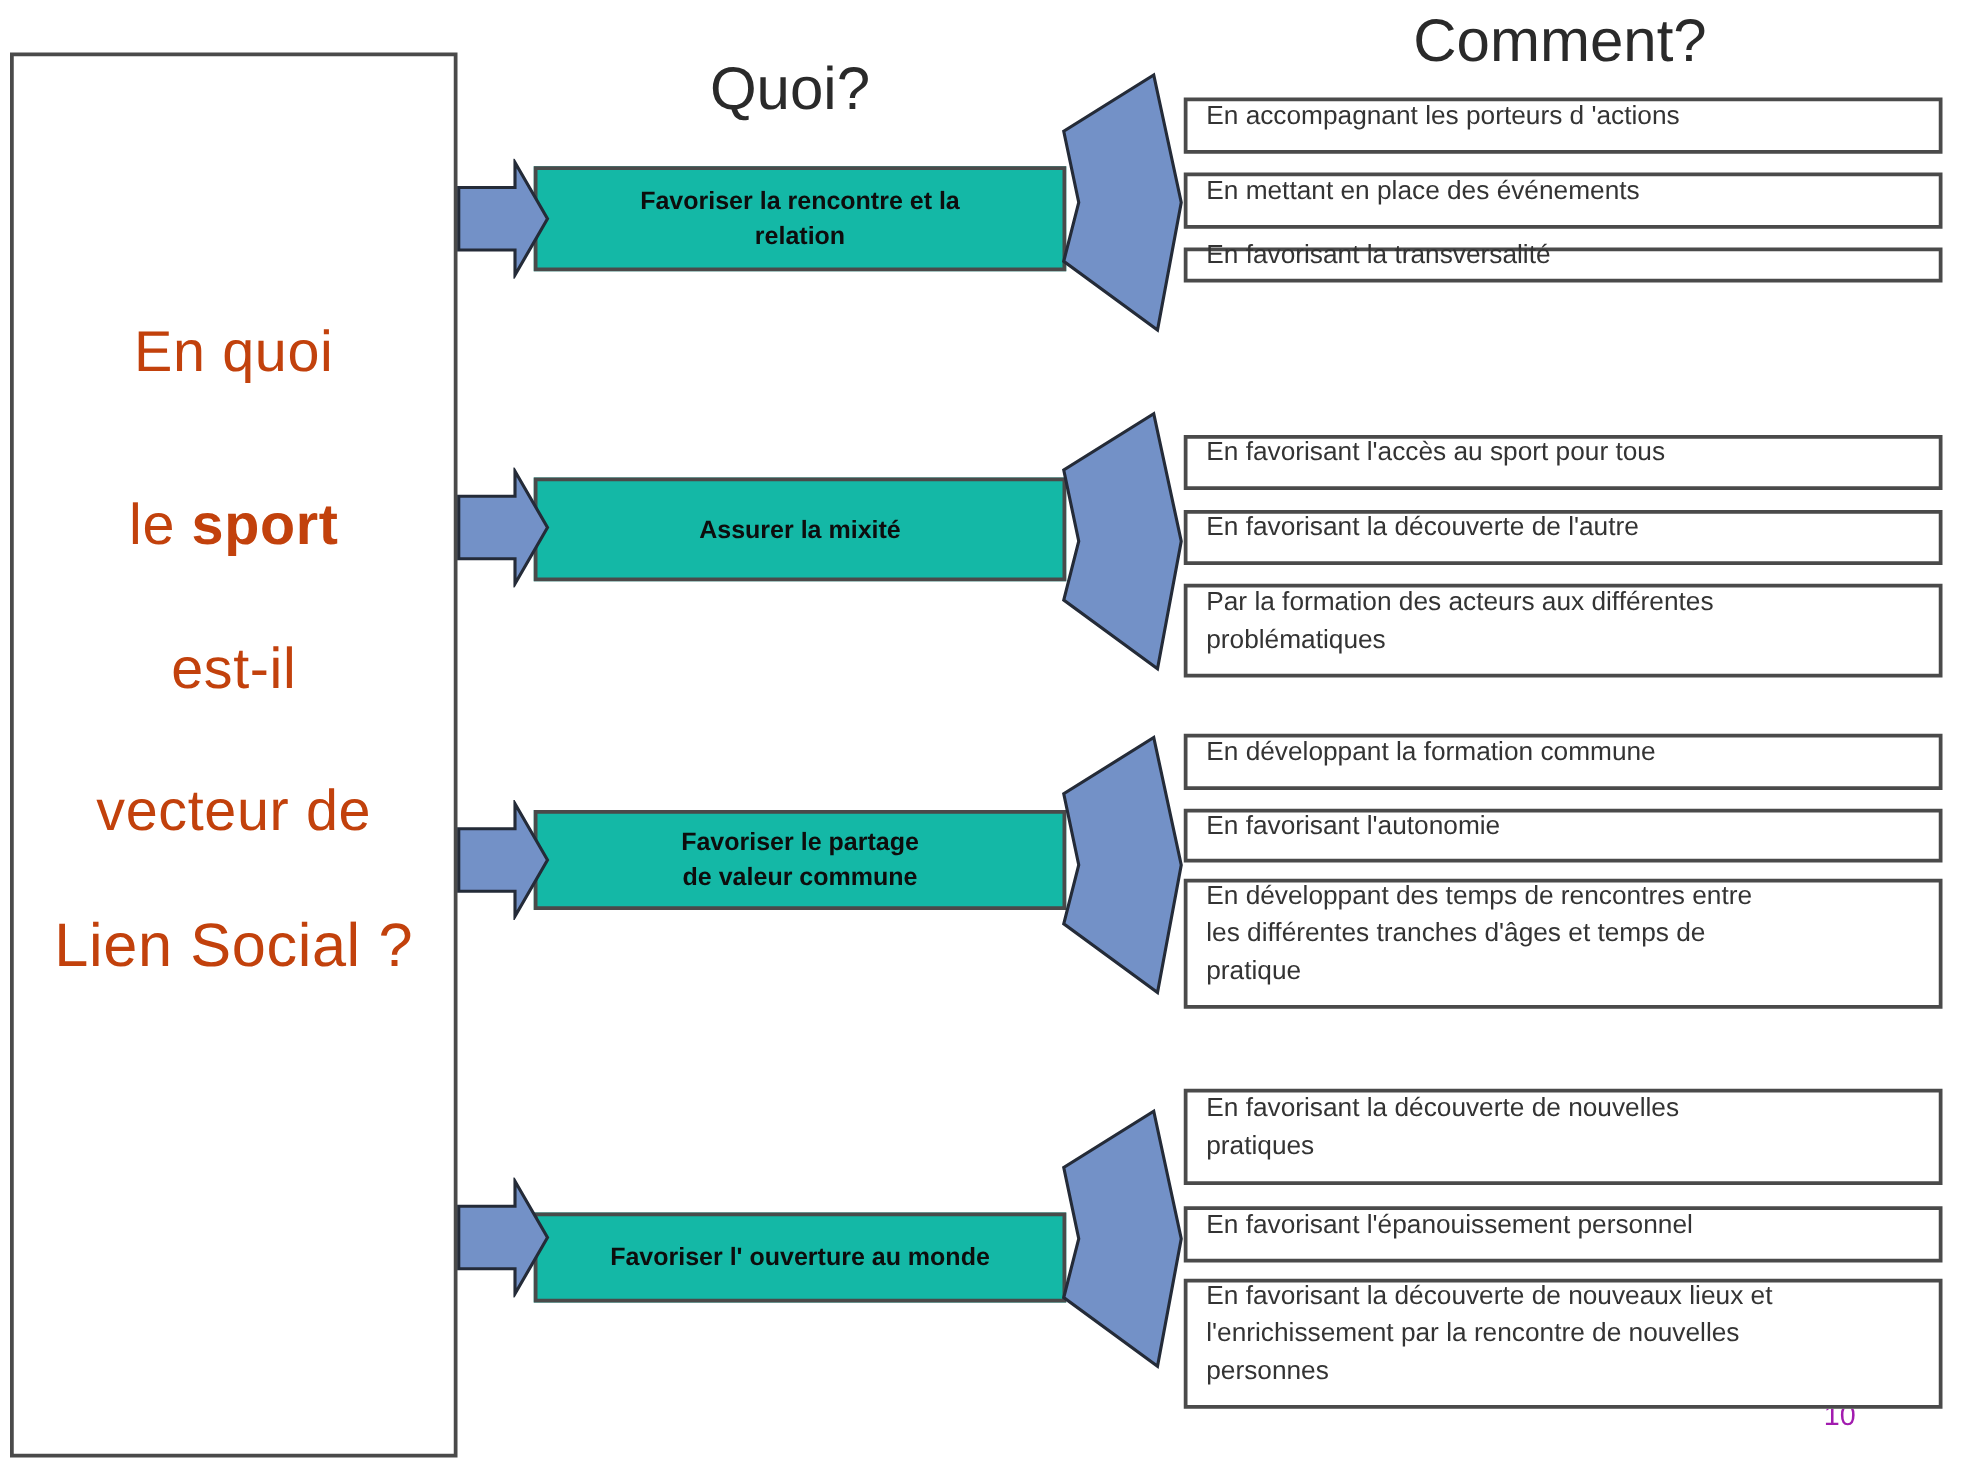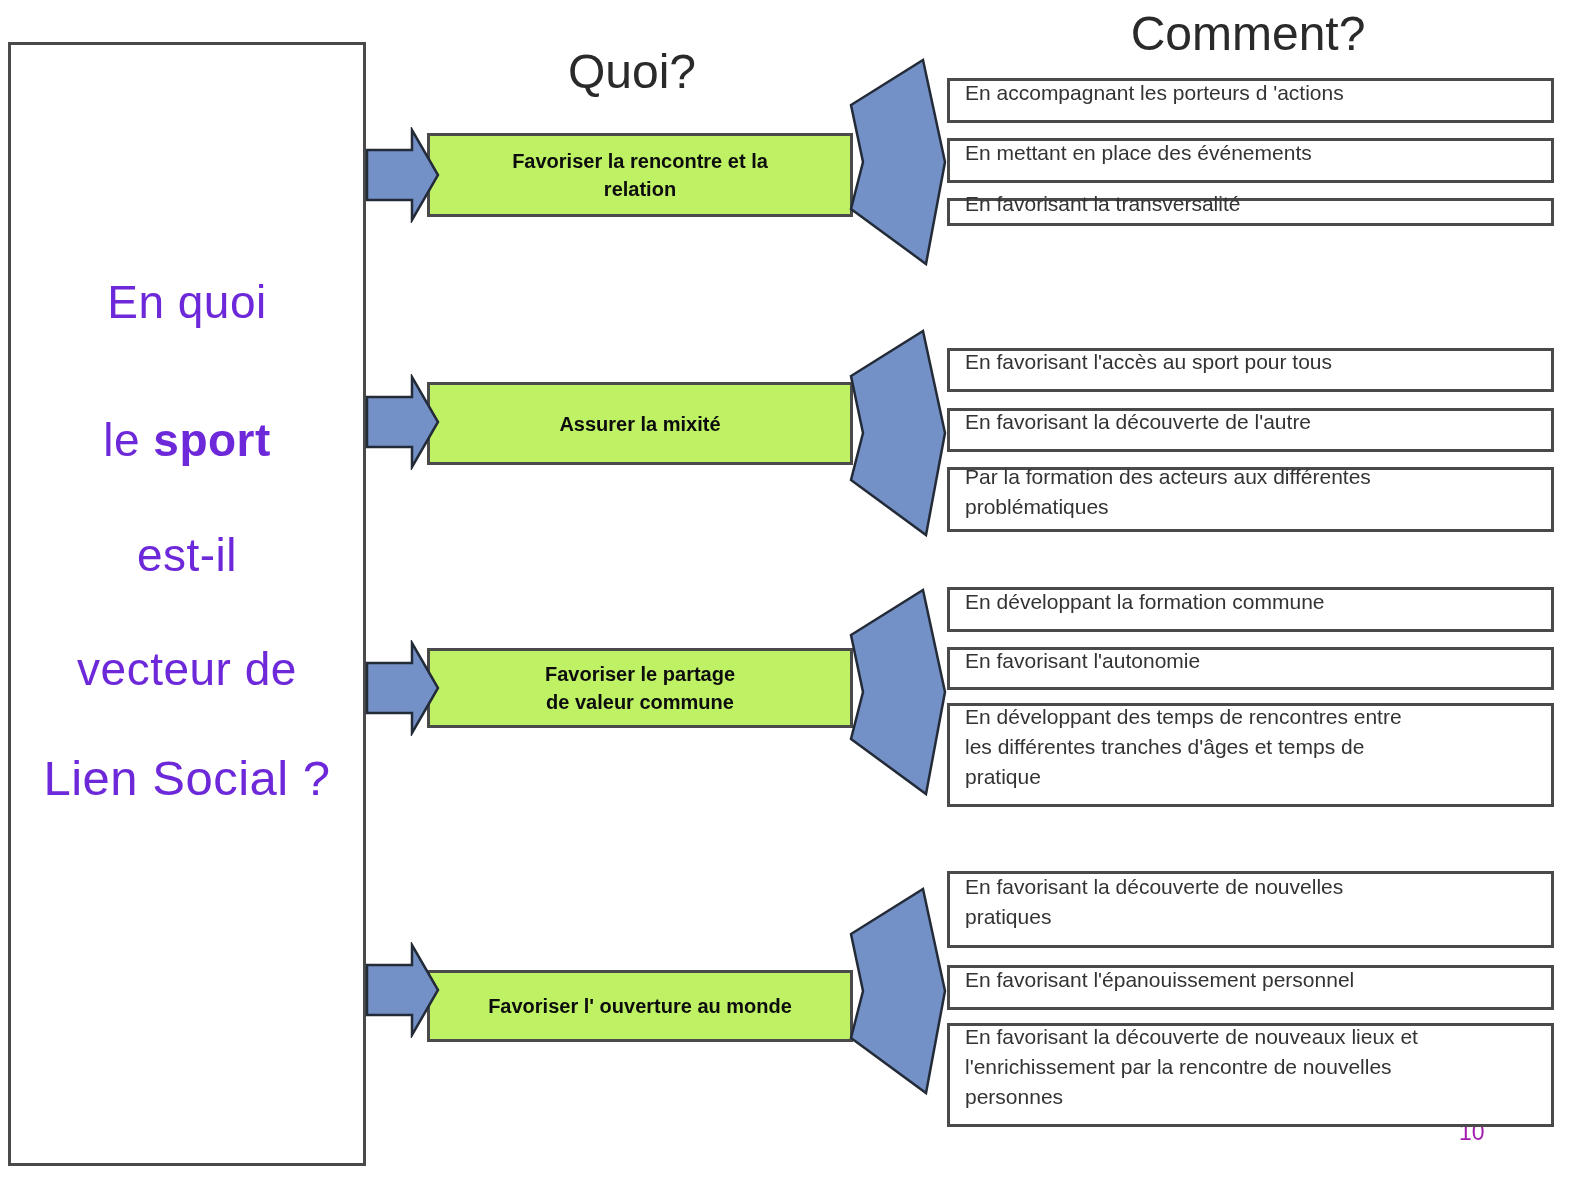--- a/index.html
+++ b/index.html
@@ -8,34 +8,34 @@
     position:relative;width:1573px;height:1180px;background:#ffffff;
     font-family:"Liberation Sans", sans-serif;overflow:hidden;
   }
   
   .qbox{
     position:absolute;left:8px;top:42px;width:358px;height:1124px;
     border:3px solid #4a4a4a;background:#ffffff;z-index:0;
   }
   .qline{
     position:absolute;left:0;width:100%;text-align:center;
-    font-size:46px;color:#6d28d9;letter-spacing:0.5px;white-space:nowrap;margin-top:21px;
+    font-size:46px;color:#c2410c;letter-spacing:0.5px;white-space:nowrap;
   }
   .qline .bold{font-weight:bold;}
   .qline.bold{font-weight:normal;}
   .qline.big{font-size:49px;}
   
   .hdr{
     position:absolute;width:400px;text-align:center;
     font-size:48px;color:#2a2a2a;z-index:0;white-space:nowrap;
   }
   
   .goal{
     position:absolute;left:427px;width:426px;
-    border:3px solid #4a4a4a;background:#bef264;z-index:1;
+    border:3px solid #4a4a4a;background:#14b8a6;z-index:1;
     display:flex;align-items:center;justify-content:center;
     text-align:center;font-weight:bold;font-size:20px;line-height:28px;
     color:#0d0d0d;white-space:pre-line;
   }
   
   .how{
     position:absolute;left:947px;width:607px;
     border:3px solid #4a4a4a;background:#ffffff;z-index:3;
     display:flex;align-items:center;
     font-size:21px;line-height:30px;color:#333333;
@@ -89,21 +89,21 @@
       </svg>
   </div>
   <div class="goal" style="top:382px;height:83px">Assurer la mixité</div>
   <div class="barrow" style="top:328px">
     <svg class="arrowsvg" viewBox="0 0 100 210" preserveAspectRatio="none">
         <polygon points="75,3 97,105 78,207 3,152 15,105 3,48" stroke-width="2.5" fill="#7391c7" stroke="#242b38"></polygon>
       </svg>
   </div>
   <div class="how" style="top:348px;height:44px">En favorisant l'accès au sport pour tous</div>
   <div class="how" style="top:408px;height:44px">En favorisant la découverte de l'autre</div>
-  <div class="how" style="top:467px;height:65px">Par la formation des acteurs aux différentes
+  <div class="how" style="top:467px;height:75px">Par la formation des acteurs aux différentes
 problématiques</div>
 
   <div class="sarrow" style="top:640px">
     <svg class="arrowsvg" viewBox="0 0 75 96" preserveAspectRatio="none">
         <polygon points="2,23 47,23 47,3 73,48 47,93 47,73 2,73" stroke-width="2.5" fill="#7391c7" stroke="#242b38"></polygon>
       </svg>
   </div>
   <div class="goal" style="top:648px;height:80px">Favoriser le partage
 de valeur commune</div>
   <div class="barrow" style="top:587px">

